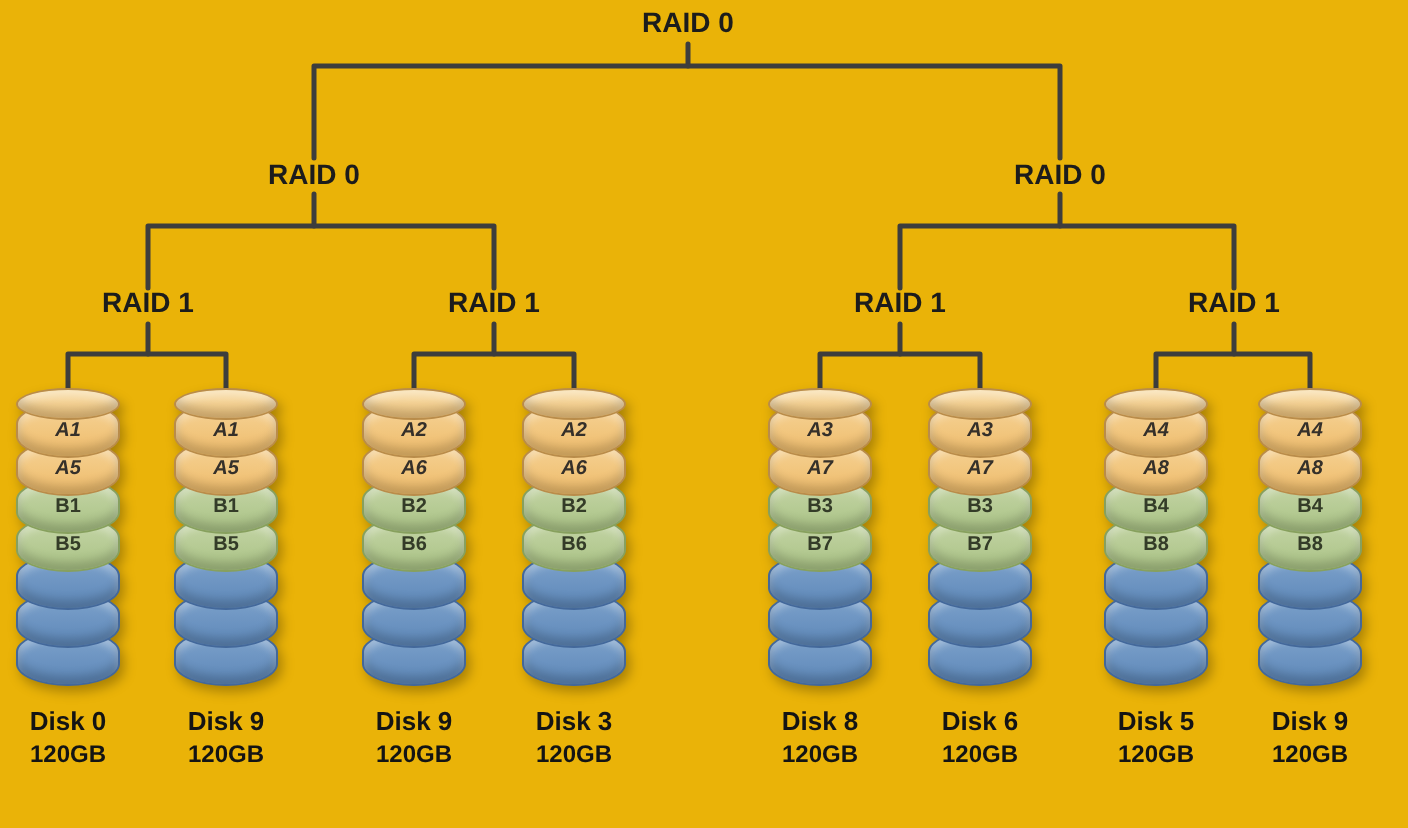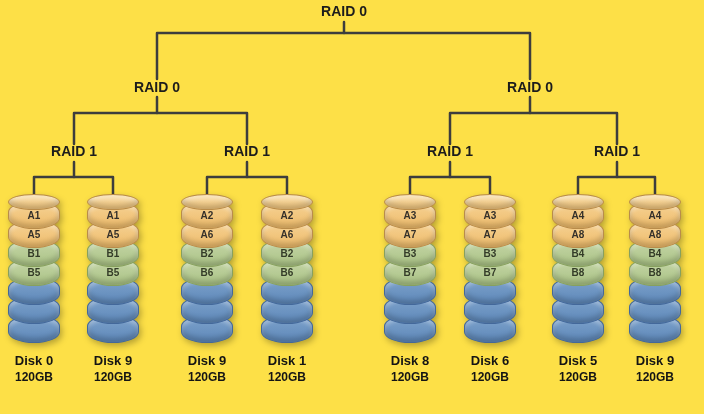--- a/index.html
+++ b/index.html
@@ -1,37 +1,37 @@
 <!DOCTYPE html>
 <html><head>
 <meta charset="utf-8">
 <style>
   html,body { margin:0; padding:0; background:#ffffff; }
   .canvas {
-    position:relative; width:704px; height:414px; background:#fde047;
+    position:relative; width:704px; height:414px; background:#eab308;
     font-family:"Liberation Sans", sans-serif; overflow:hidden;
   }
   .connectors { position:absolute; left:0; top:0; width:704px; height:414px; }
   .node {
     position:absolute; transform:translateX(-50%);
     font-size:14px; font-weight:bold; color:#1c1c1c; white-space:nowrap;
   }
   .disk { position:absolute; width:72px; top:194px; text-align:center; }
   .cyl { position:relative; width:52px; margin:0 auto; filter:drop-shadow(2px 3px 3px rgba(0,0,0,0.28)); }
   .band {
     position:relative; width:52px; height:28px; margin:-9px auto 0;
     border-radius:26px / 11px;
     display:flex; align-items:center; justify-content:center;
     font-size:10px; font-weight:bold; color:#35302a;
     box-shadow: inset 0 -4px 5px rgba(0,0,0,.18), inset 0 3px 4px rgba(255,255,255,.35);
     box-sizing:border-box;
   }
   .cap { height:16px; margin-top:0; border-radius:26px / 8px;
          background:linear-gradient(#f8dda8,#f0c47c); border:1px solid #b98c4a; }
-  .orange { background:linear-gradient(#f6d396,#eebb6a); border:1px solid #b98c4a; }
+  .orange { background:linear-gradient(#f6d396,#eebb6a); border:1px solid #b98c4a;font-style:italic; }
   .green  { background:linear-gradient(#c6d6a8,#a9c284); border:1px solid #87a05e; color:#343c28; }
   .blue   { background:linear-gradient(#7ea3cc,#5d87b8); border:1px solid #43689a; }
   
   .band:nth-child(1){z-index:8}.band:nth-child(2){z-index:7}.band:nth-child(3){z-index:6}
   .band:nth-child(4){z-index:5}.band:nth-child(5){z-index:4}.band:nth-child(6){z-index:3}
   .band:nth-child(7){z-index:2}.band:nth-child(8){z-index:1}
   .dname { margin-top:10px; font-size:13px; font-weight:bold; color:#141414; }
   .dsize { margin-top:2px; font-size:12px; font-weight:bold; color:#141414; }
   .watermark { position:absolute; left:556px; top:336px; font-size:14px; color:#2b55d4; }
 </style>
@@ -120,21 +120,21 @@
     <div class="cyl">
       <div class="band cap"></div>
       <div class="band orange">A2</div>
       <div class="band orange">A6</div>
       <div class="band green">B2</div>
       <div class="band green">B6</div>
       <div class="band blue"></div>
       <div class="band blue"></div>
       <div class="band blue"></div>
     </div>
-    <div class="dname">Disk 1</div>
+    <div class="dname">Disk 3</div>
     <div class="dsize">120GB</div>
   </div>
 
   <div class="disk" style="left:374px">
     <div class="cyl">
       <div class="band cap"></div>
       <div class="band orange">A3</div>
       <div class="band orange">A7</div>
       <div class="band green">B3</div>
       <div class="band green">B7</div>

